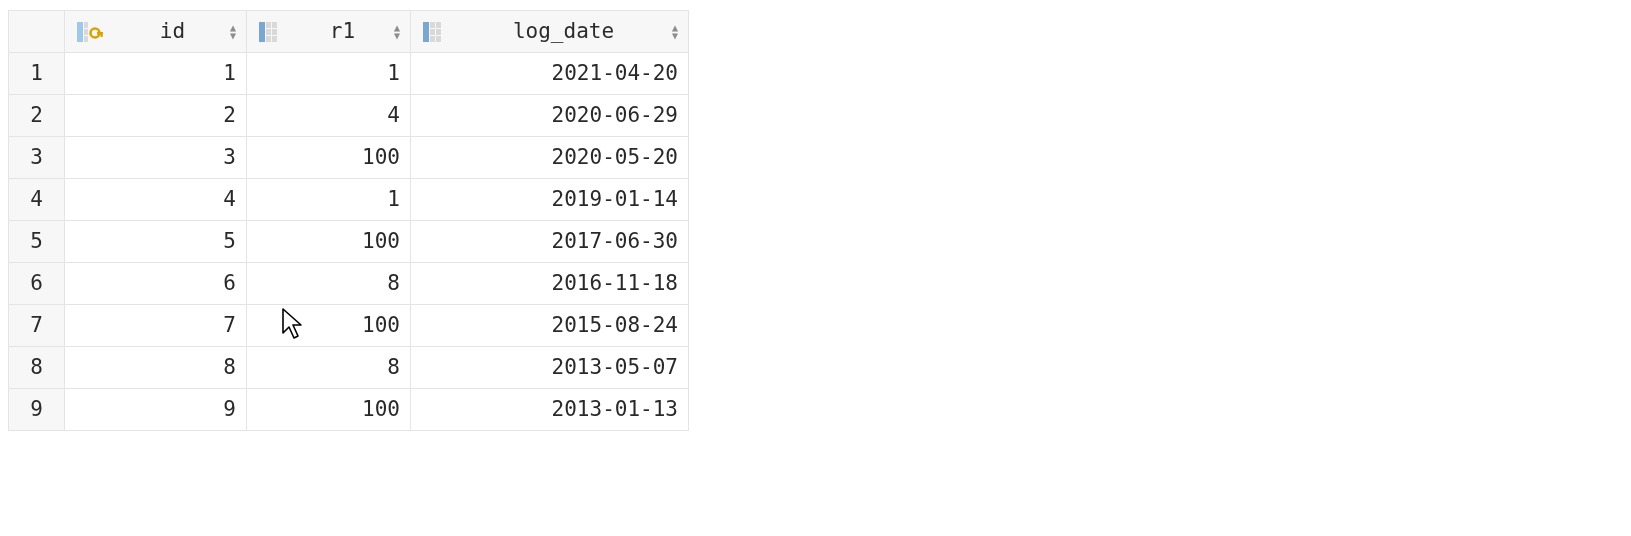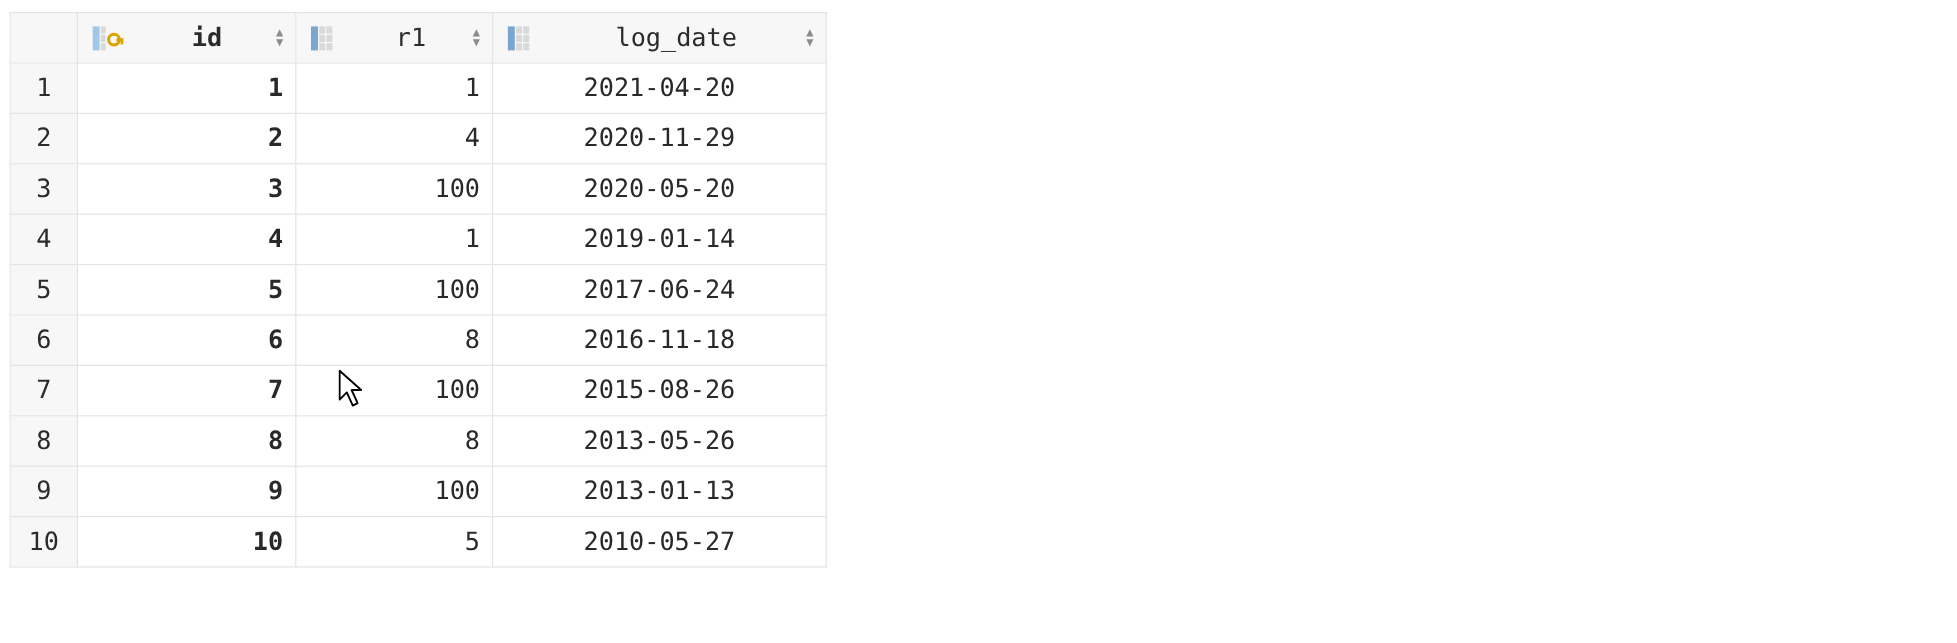--- a/index.html
+++ b/index.html
@@ -34,26 +34,26 @@
   }
 
   th {
     background: #f7f7f7;
     font-weight: 400;
     color: #2b2b2b;
   }
 
   
   .col-rownum { width: 56px; text-align: center; padding: 0; }
-  .col-id     { width: 182px; font-weight: bold; }
+  .col-id     { width: 182px; }
   .col-r1     { width: 164px; margin-left: 32px; }
   .col-date   { width: 278px; }
 
   .num-right { text-align: right; }
-  .txt-left  { text-align: center; }
+  .txt-left  { text-align: right; }
 
   
   .hdr {
     position: relative;
     display: flex;
     align-items: center;
     height: 100%;
     gap: 6px;
     padding-left: 2px;
     justify-content: flex-end;
@@ -179,69 +179,63 @@
     <tr>
       <td class="row-num col-rownum">1</td>
       <td class="col-id num-right">1</td>
       <td class="col-r1 num-right">1</td>
       <td class="col-date txt-left">2021-04-20</td>
     </tr>
     <tr>
       <td class="row-num col-rownum">2</td>
       <td class="col-id num-right">2</td>
       <td class="col-r1 num-right">4</td>
-      <td class="col-date txt-left">2020-11-29</td>
+      <td class="col-date txt-left">2020-06-29</td>
     </tr>
     <tr>
       <td class="row-num col-rownum">3</td>
       <td class="col-id num-right">3</td>
       <td class="col-r1 num-right">100</td>
       <td class="col-date txt-left">2020-05-20</td>
     </tr>
     <tr>
       <td class="row-num col-rownum">4</td>
       <td class="col-id num-right">4</td>
       <td class="col-r1 num-right">1</td>
       <td class="col-date txt-left">2019-01-14</td>
     </tr>
     <tr>
       <td class="row-num col-rownum">5</td>
       <td class="col-id num-right">5</td>
       <td class="col-r1 num-right">100</td>
-      <td class="col-date txt-left">2017-06-24</td>
+      <td class="col-date txt-left">2017-06-30</td>
     </tr>
     <tr>
       <td class="row-num col-rownum">6</td>
       <td class="col-id num-right">6</td>
       <td class="col-r1 num-right">8</td>
       <td class="col-date txt-left">2016-11-18</td>
     </tr>
     <tr>
       <td class="row-num col-rownum">7</td>
       <td class="col-id num-right">7</td>
       <td class="col-r1 num-right">100</td>
-      <td class="col-date txt-left">2015-08-26</td>
+      <td class="col-date txt-left">2015-08-24</td>
     </tr>
     <tr>
       <td class="row-num col-rownum">8</td>
       <td class="col-id num-right">8</td>
       <td class="col-r1 num-right">8</td>
-      <td class="col-date txt-left">2013-05-26</td>
+      <td class="col-date txt-left">2013-05-07</td>
     </tr>
     <tr>
       <td class="row-num col-rownum">9</td>
       <td class="col-id num-right">9</td>
       <td class="col-r1 num-right">100</td>
       <td class="col-date txt-left">2013-01-13</td>
-    </tr>
-    <tr>
-      <td class="row-num col-rownum">10</td>
-      <td class="col-id num-right">10</td>
-      <td class="col-r1 num-right">5</td>
-      <td class="col-date txt-left">2010-05-27</td>
     </tr>
   </tbody>
 </table>
 </div>
 
 <div class="cursor">
   <svg width="24" height="34" viewBox="0 0 24 34">
     <path d="M1 1 L1 25 L7 19 L12 30 L16 28 L11 17 L19 17 Z" fill="#ffffff" stroke="#000000" stroke-width="1.6" stroke-linejoin="round"></path>
   </svg>
 </div>

